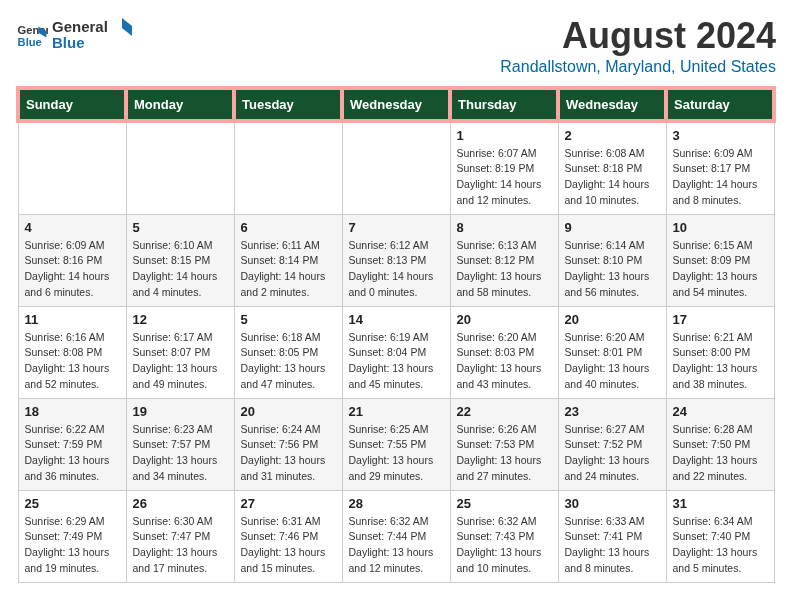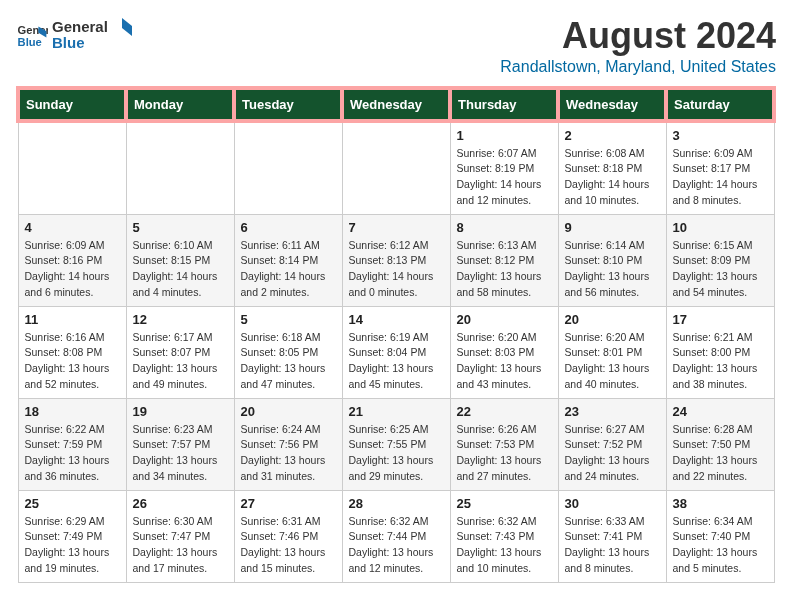--- a/index.html
+++ b/index.html
@@ -241,18 +241,18 @@
         </td>
         <td>
           <div class="day-num">25</div>
           <div class="day-detail">Sunrise: 6:32 AM<br>Sunset: 7:43 PM<br>Daylight: 13 hours and 10 minutes.</div>
         </td>
         <td>
           <div class="day-num">30</div>
           <div class="day-detail">Sunrise: 6:33 AM<br>Sunset: 7:41 PM<br>Daylight: 13 hours and 8 minutes.</div>
         </td>
         <td>
-          <div class="day-num">38</div>
+          <div class="day-num">31</div>
           <div class="day-detail">Sunrise: 6:34 AM<br>Sunset: 7:40 PM<br>Daylight: 13 hours and 5 minutes.</div>
         </td>
       </tr>
     </tbody>
 </table>
 
 </body></html>

